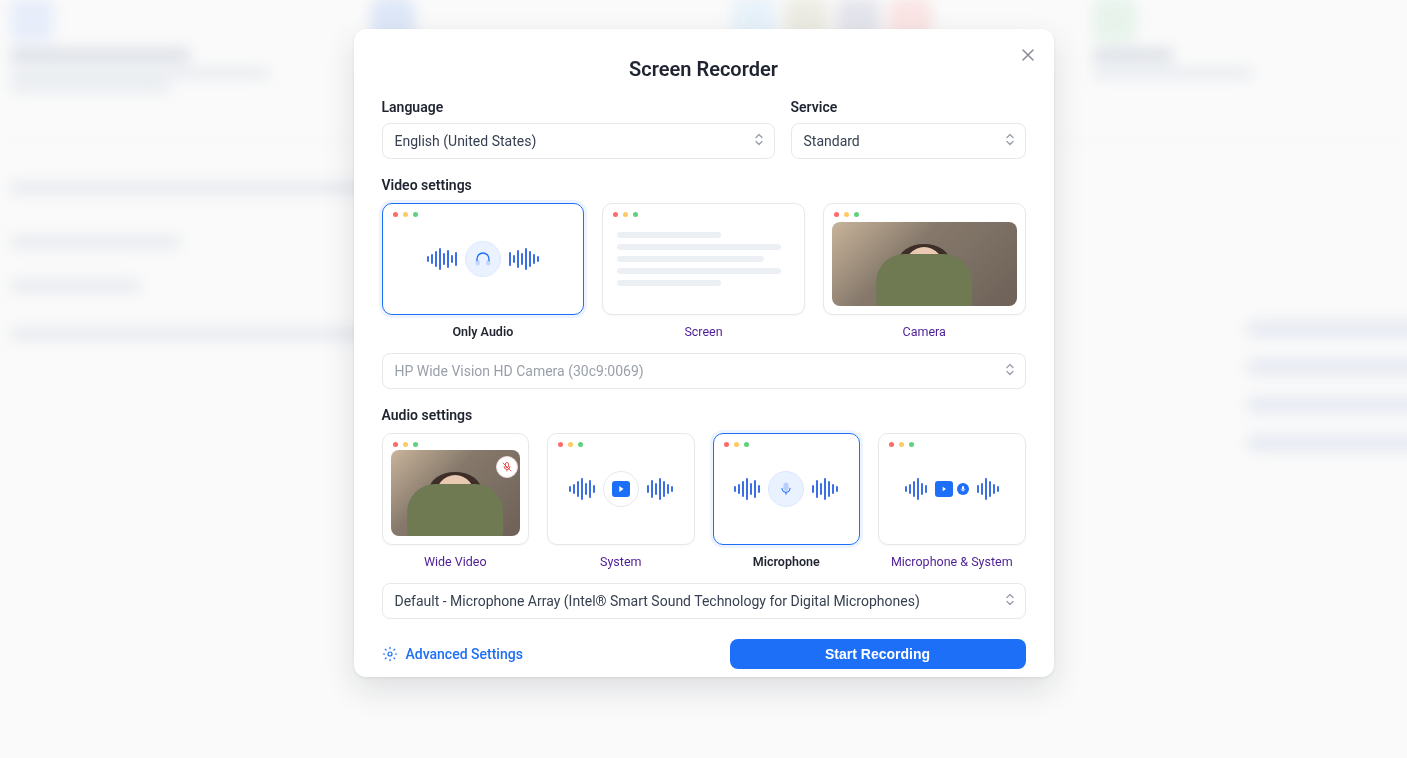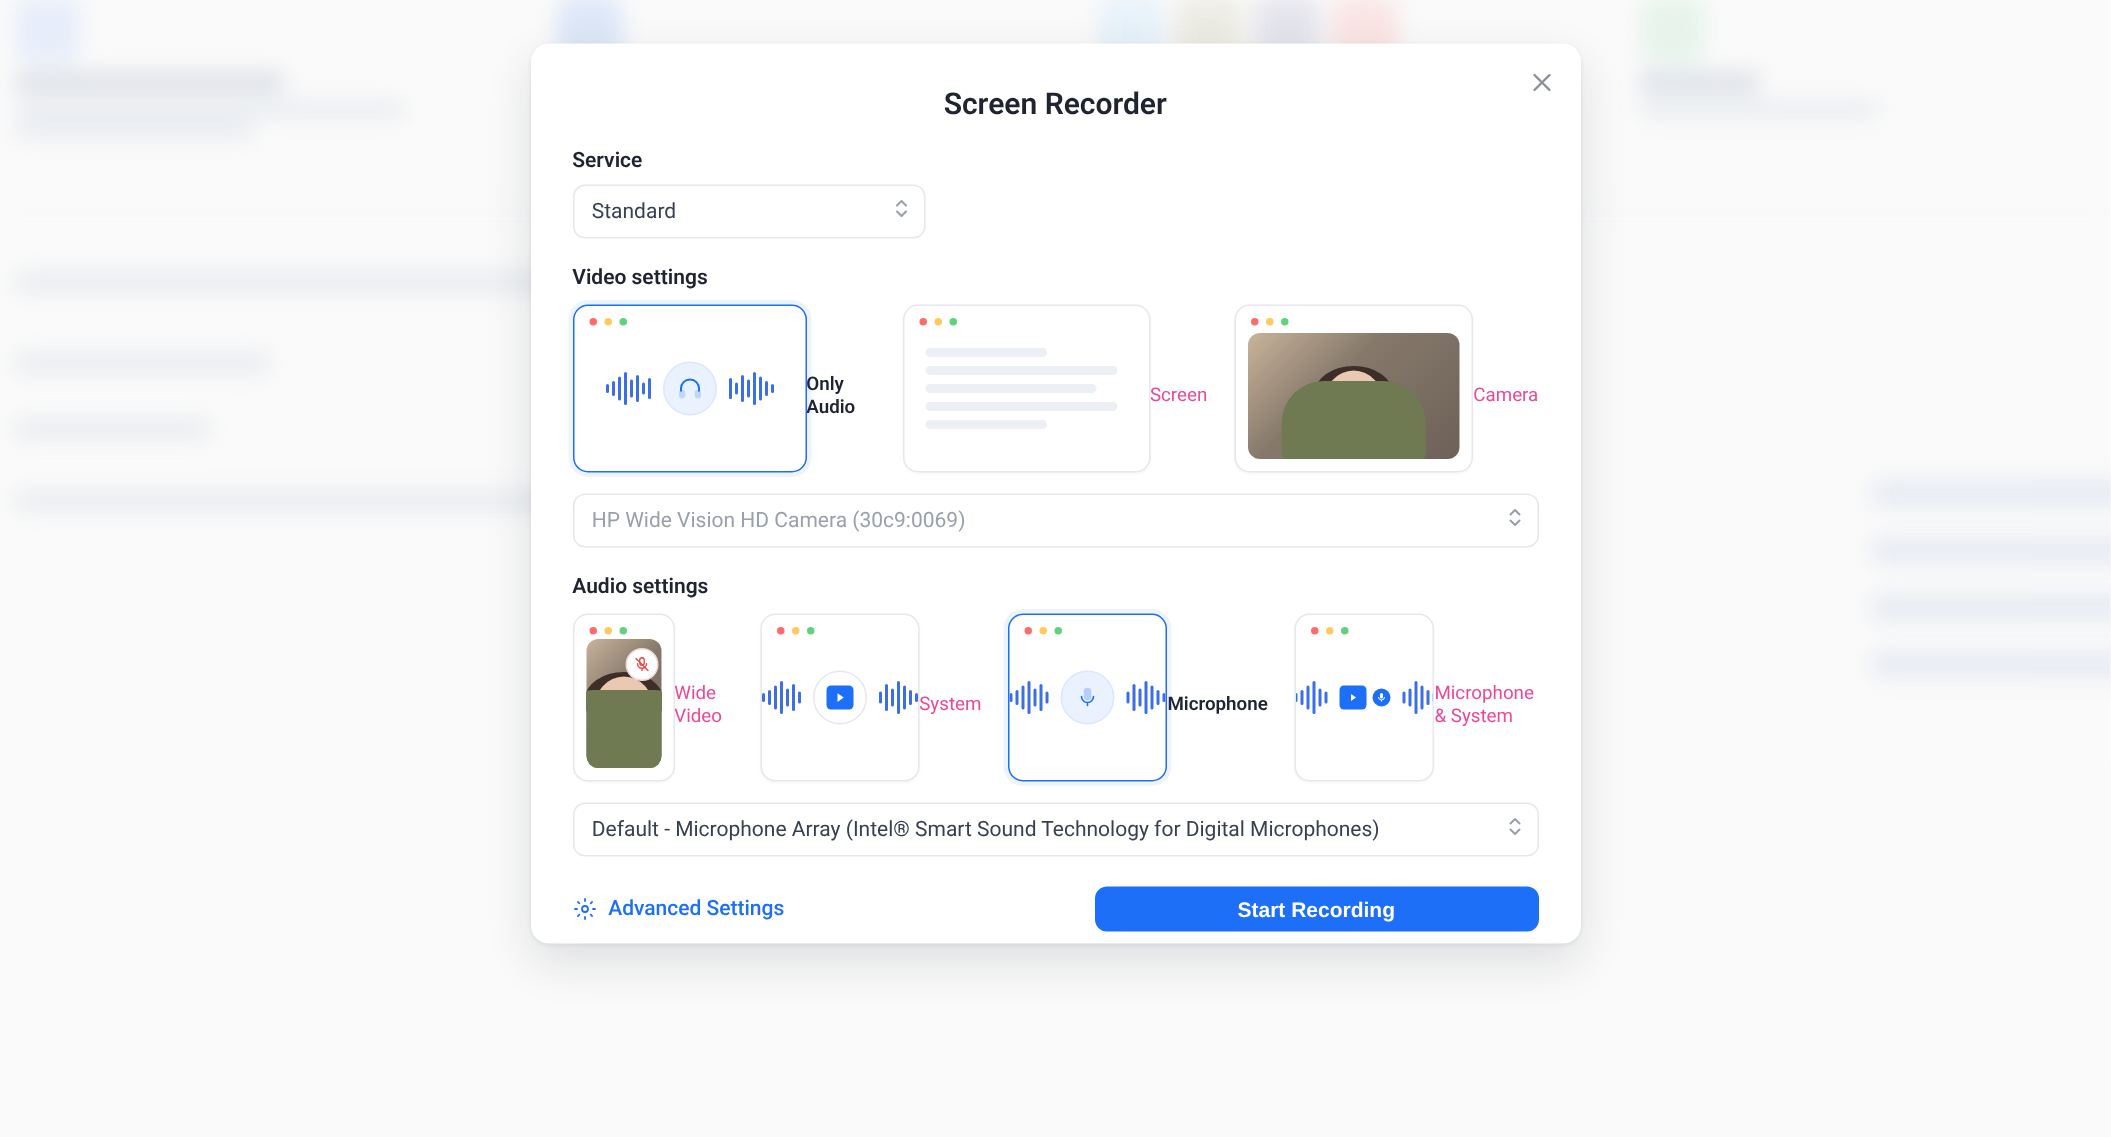--- a/index.html
+++ b/index.html
@@ -49,31 +49,31 @@
   .field{flex:1 1 0}
   .label{font-size:14px;font-weight:600;margin-bottom:8px;color:var(--ink)}
   .select{
     position:relative;width:100%;height:36px;border:1px solid var(--border);border-radius:8px;
     display:flex;align-items:center;padding:0 30px 0 12px;font-size:14px;color:#374151;background:#fff;cursor:pointer
   }
   .select .caret{position:absolute;right:10px;top:50%;transform:translateY(-50%);color:#9aa0aa}
   .select.disabled{color:#9aa0aa;background:#fff}
   .block-label{font-size:14px;font-weight:600;margin:18px 0 10px}
   .grid4{display:flex;gap:18px}
-  .opt{flex:1 1 0;display:flex;flex-direction:row;align-items:center;cursor:pointer}
+  .opt{flex:1 1 0;display:flex;flex-direction:column;align-items:center;cursor:pointer}
   .card{
     width:100%;height:112px;border:1px solid var(--border);border-radius:10px;background:#fff;position:relative;
     box-shadow:0 1px 2px rgba(15,23,42,.04);
     display:flex;align-items:center;justify-content:center;overflow:hidden
   }
   .dots{position:absolute;top:8px;left:10px;display:flex;gap:5px}
   .dots span{display:block;width:5px;height:5px;border-radius:50%}
   .dots .r{background:#ff6a6a}.dots .y{background:#ffca60}.dots .g{background:#60d17c}
   .opt.selected .card{border:1.8px solid var(--blue);box-shadow:0 0 0 3px rgba(29,111,248,.08)}
-  .opt .cap{font-size:12.5px;color:#ec4899;margin-top:9px}
+  .opt .cap{font-size:12.5px;color:#4c1d95;margin-top:9px}
   .opt.selected .cap{color:var(--ink);font-weight:600}
 
   .wave{display:flex;align-items:center;gap:8px}
   .bars{display:flex;align-items:center;gap:2px}
   .bars i{display:block;width:2px;background:#3c6fe6;border-radius:2px}
   .icon-center{width:36px;height:36px;border-radius:50%;background:#fff;border:1px solid #e4e8f0;display:flex;align-items:center;justify-content:center;color:#3c6fe6}
   .icon-center.light{background:#eaf1ff;border-color:#dbe7ff;color:#1d6ff8}
 
   .doc{width:100%;height:100%;padding:22px 14px 10px}
   .doc .l{height:6px;background:#eceff4;border-radius:3px;margin:6px 0}
@@ -145,20 +145,31 @@
 <div class="overlay">
   <div class="modal">
     <div class="close">
       <svg width="14" height="14" viewBox="0 0 14 14" fill="none">
           <path d="M2 2l10 10M12 2L2 12" stroke="currentColor" stroke-width="1.6" stroke-linecap="round"></path>
         </svg>
     </div>
     <div class="title">Screen Recorder</div>
 
     <div class="form-row">
+      <div class="field">
+        <div class="label">Language</div>
+        <div class="select">
+          <span>English (United States)</span>
+          <span class="caret">
+            <svg width="10" height="14" viewBox="0 0 10 14" fill="none">
+                <path d="M2 5l3-3 3 3M2 9l3 3 3-3" stroke="currentColor" stroke-width="1.4" stroke-linecap="round" stroke-linejoin="round"></path>
+              </svg>
+          </span>
+        </div>
+      </div>
       <div class="field" style="max-width:235px">
         <div class="label">Service</div>
         <div class="select">
           <span>Standard</span>
           <span class="caret">
             <svg width="10" height="14" viewBox="0 0 10 14" fill="none">
                 <path d="M2 5l3-3 3 3M2 9l3 3 3-3" stroke="currentColor" stroke-width="1.4" stroke-linecap="round" stroke-linejoin="round"></path>
               </svg>
           </span>
         </div>

